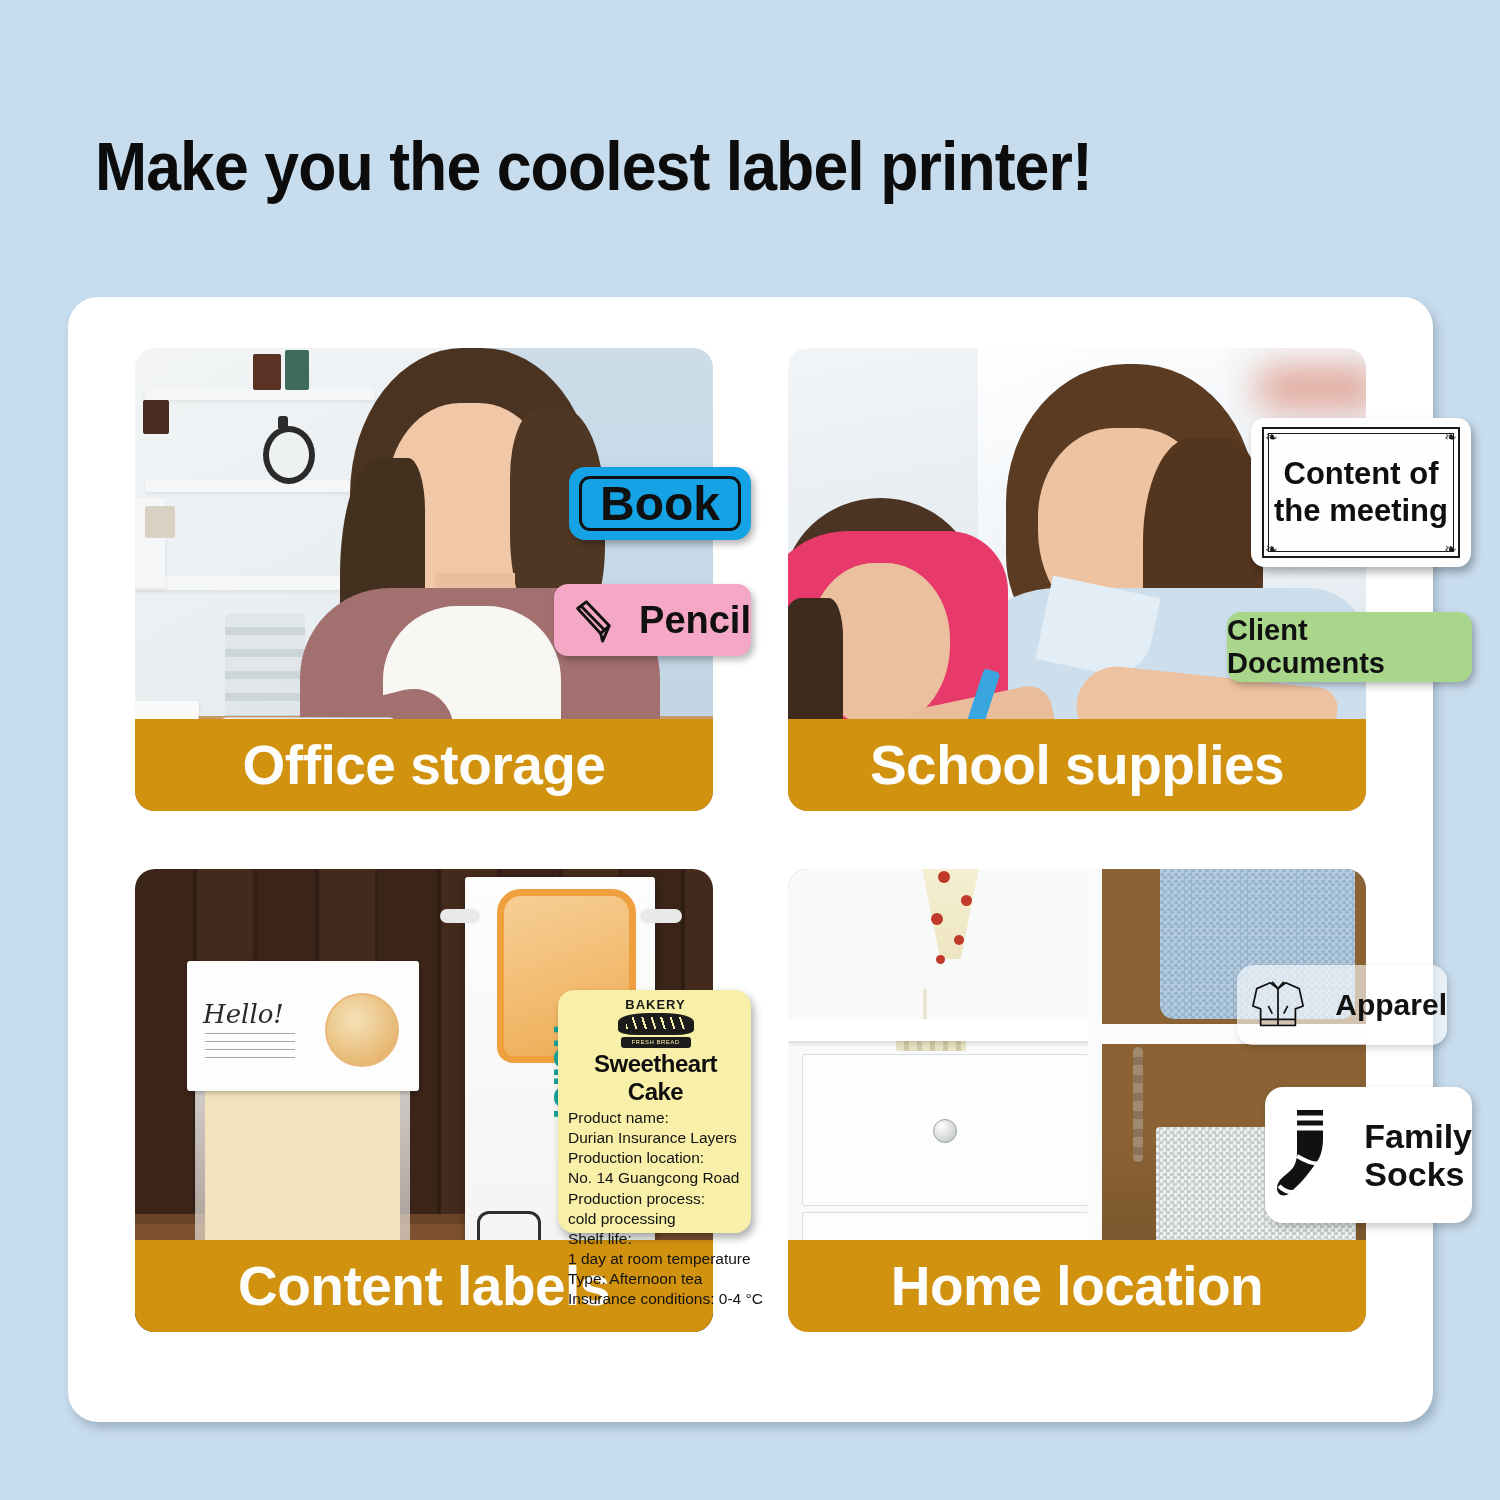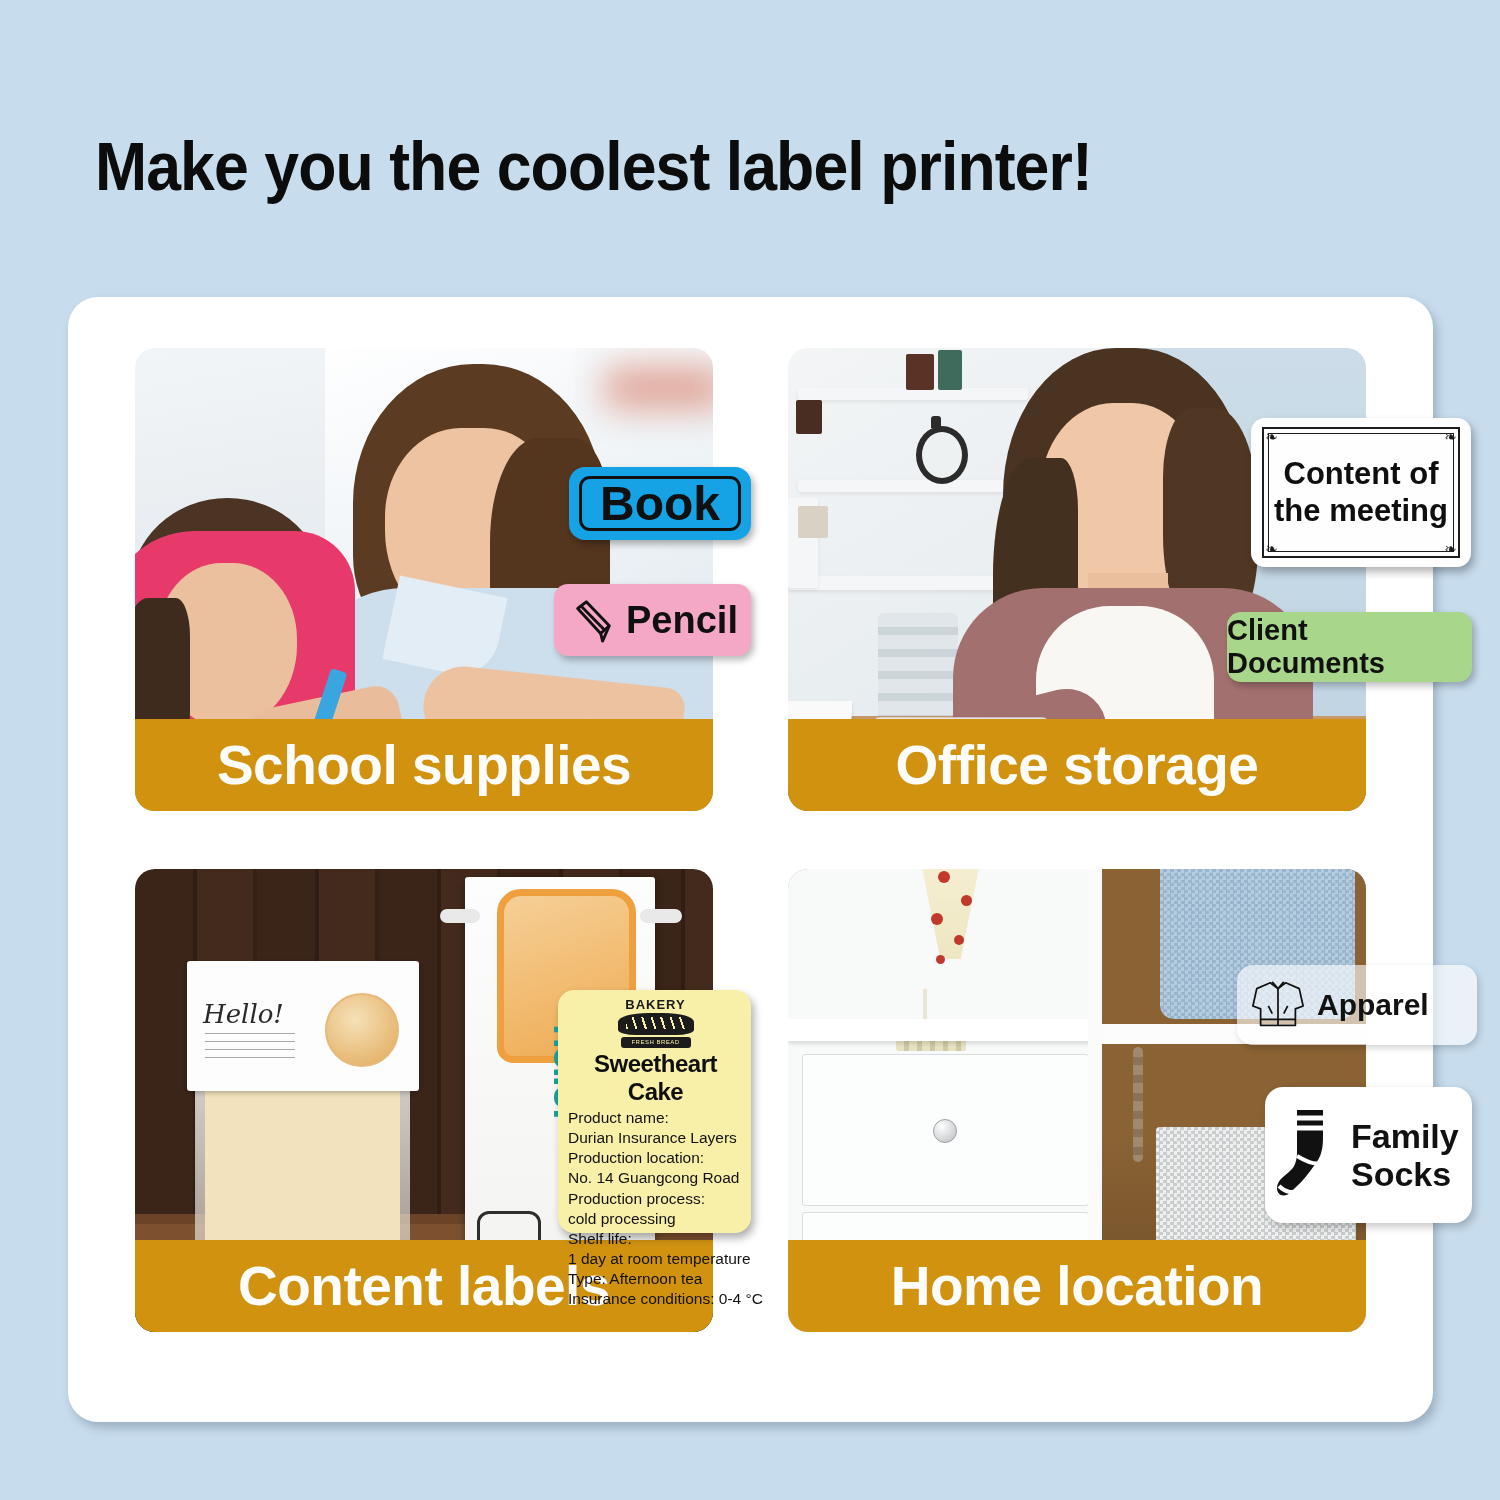--- a/index.html
+++ b/index.html
@@ -385,21 +385,21 @@
   .ph4 .rope {
     position: absolute; left: 345px; top: 178px; width: 10px; height: 115px;
     background: repeating-linear-gradient(180deg,#a08a6e 0 10px,#8a7356 10px 18px);
     border-radius: 5px;
   }
   .ph4 .floor {
     position: absolute; left: 310px; right: 0; bottom: 0; height: 35px; background: #f6f6f6;
   }
 
   
-  .fl { position: absolute; z-index: 10; }
+  .fl { position: absolute; z-index: 10; justify-content: space-between; }
 
   .lbl-book {
     left: 569px; top: 467px; width: 182px; height: 73px;
     background: #16a3e6; border-radius: 16px;
     box-shadow: 3px 4px 7px rgba(0,0,0,.30);
     display: flex; align-items: center; justify-content: center;
   }
   .lbl-book .inner {
     position: absolute; left: 10px; top: 9px; right: 10px; bottom: 9px;
     border: 3px solid #111; border-radius: 11px;
@@ -473,21 +473,21 @@
   .lbl-cake .title {
     text-align: center; font-size: 24px; font-weight: bold; color: #0f0f0f;
     margin-top: 2px; letter-spacing: -.5px;
   }
   .lbl-cake .lines { margin-top: 2px; }
   .lbl-cake .lines div {
     font-size: 15.5px; color: #121212; line-height: 1.30; white-space: nowrap;
   }
 
   .lbl-apparel {
-    left: 1237px; top: 965px; width: 240px; height: 80px;
+    left: 1237px; top: 965px; width: 210px; height: 80px;
     background: rgba(255,255,255,.62); border-radius: 16px;
     box-shadow: 2px 3px 7px rgba(0,0,0,.18);
     display: flex; align-items: center; gap: 8px; padding-left: 10px; box-sizing: border-box;
   }
   .lbl-apparel span { font-size: 30px; font-weight: bold; color: #121212; }
 
   .lbl-socks {
     left: 1265px; top: 1087px; width: 207px; height: 136px;
     background: #ffffff; border-radius: 18px;
     box-shadow: 3px 4px 8px rgba(0,0,0,.22);
@@ -497,20 +497,52 @@
     font-size: 34px; font-weight: bold; color: #111; line-height: 1.12; text-align: left;
   }
 </style>
 </head>
 <body>
 
 <div class="headline">Make you the coolest label printer!</div>
 
 <div class="card">
   <div class="grid">
+
+    <div class="panel">
+      <div class="photo ph2">
+        <div class="wallR"></div>
+        <div class="shelf" style="left:10px;top:40px;width:230px;height:12px"></div>
+        <div class="shelf" style="left:10px;top:132px;width:230px;height:12px"></div>
+        <div class="shelf" style="left:0px;top:228px;width:250px;height:14px"></div>
+        <div class="shelf" style="left:0px;top:150px;width:30px;height:90px"></div>
+        <div class="book" style="left:118px;top:6px;width:28px;height:36px"></div>
+        <div class="book" style="left:150px;top:2px;width:24px;height:40px;background:#3f6b5c"></div>
+        <div class="book" style="left:8px;top:52px;width:26px;height:34px;background:#4a2d22"></div>
+        <div class="book" style="left:10px;top:158px;width:30px;height:32px;background:#d9d2c4"></div>
+        <div class="clock"></div>
+        <div class="clocktop"></div>
+        <div class="chair"></div>
+        <div class="table"></div>
+        <div class="saucer"></div>
+        <div class="cup"></div>
+        <div class="w-hair"></div>
+        <div class="w-face"></div>
+        <div class="w-hairL"></div>
+        <div class="w-hairR"></div>
+        <div class="w-neck"></div>
+        <div class="w-cardi"></div>
+        <div class="w-cardi-in"></div>
+        <div class="w-arm"></div>
+        <div class="papers"></div>
+        <div class="tablet"></div>
+        <div class="phone"></div>
+      </div>
+      <div class="caption">Office storage</div>
+    </div>
 
     <div class="panel">
       <div class="photo ph1">
         <div class="window"></div>
         <div class="window2"></div>
         <div class="redblur"></div>
         <div class="desk"></div>
         <div class="paper"></div>
         <div class="dots">
           <i style="left:0;top:0"></i>
@@ -532,52 +564,20 @@
         <div class="girl-body"></div>
         <div class="girl-face"></div>
         <div class="girl-hair2"></div>
         <div class="girl-arm"></div>
         <div class="marker"></div>
       </div>
       <div class="caption">School supplies</div>
     </div>
 
     <div class="panel">
-      <div class="photo ph2">
-        <div class="wallR"></div>
-        <div class="shelf" style="left:10px;top:40px;width:230px;height:12px"></div>
-        <div class="shelf" style="left:10px;top:132px;width:230px;height:12px"></div>
-        <div class="shelf" style="left:0px;top:228px;width:250px;height:14px"></div>
-        <div class="shelf" style="left:0px;top:150px;width:30px;height:90px"></div>
-        <div class="book" style="left:118px;top:6px;width:28px;height:36px"></div>
-        <div class="book" style="left:150px;top:2px;width:24px;height:40px;background:#3f6b5c"></div>
-        <div class="book" style="left:8px;top:52px;width:26px;height:34px;background:#4a2d22"></div>
-        <div class="book" style="left:10px;top:158px;width:30px;height:32px;background:#d9d2c4"></div>
-        <div class="clock"></div>
-        <div class="clocktop"></div>
-        <div class="chair"></div>
-        <div class="table"></div>
-        <div class="saucer"></div>
-        <div class="cup"></div>
-        <div class="w-hair"></div>
-        <div class="w-face"></div>
-        <div class="w-hairL"></div>
-        <div class="w-hairR"></div>
-        <div class="w-neck"></div>
-        <div class="w-cardi"></div>
-        <div class="w-cardi-in"></div>
-        <div class="w-arm"></div>
-        <div class="papers"></div>
-        <div class="tablet"></div>
-        <div class="phone"></div>
-      </div>
-      <div class="caption">Office storage</div>
-    </div>
-
-    <div class="panel">
       <div class="photo ph3">
         <div class="tabletop"></div>
         <div class="bag1"></div>
         <div class="bread"></div>
         <div class="bag1topband"></div>
         <div class="bag1label">
           <div class="hello">Hello!</div>
           <div class="hello-sub"></div>
           <div class="hello-circ"></div>
         </div>

